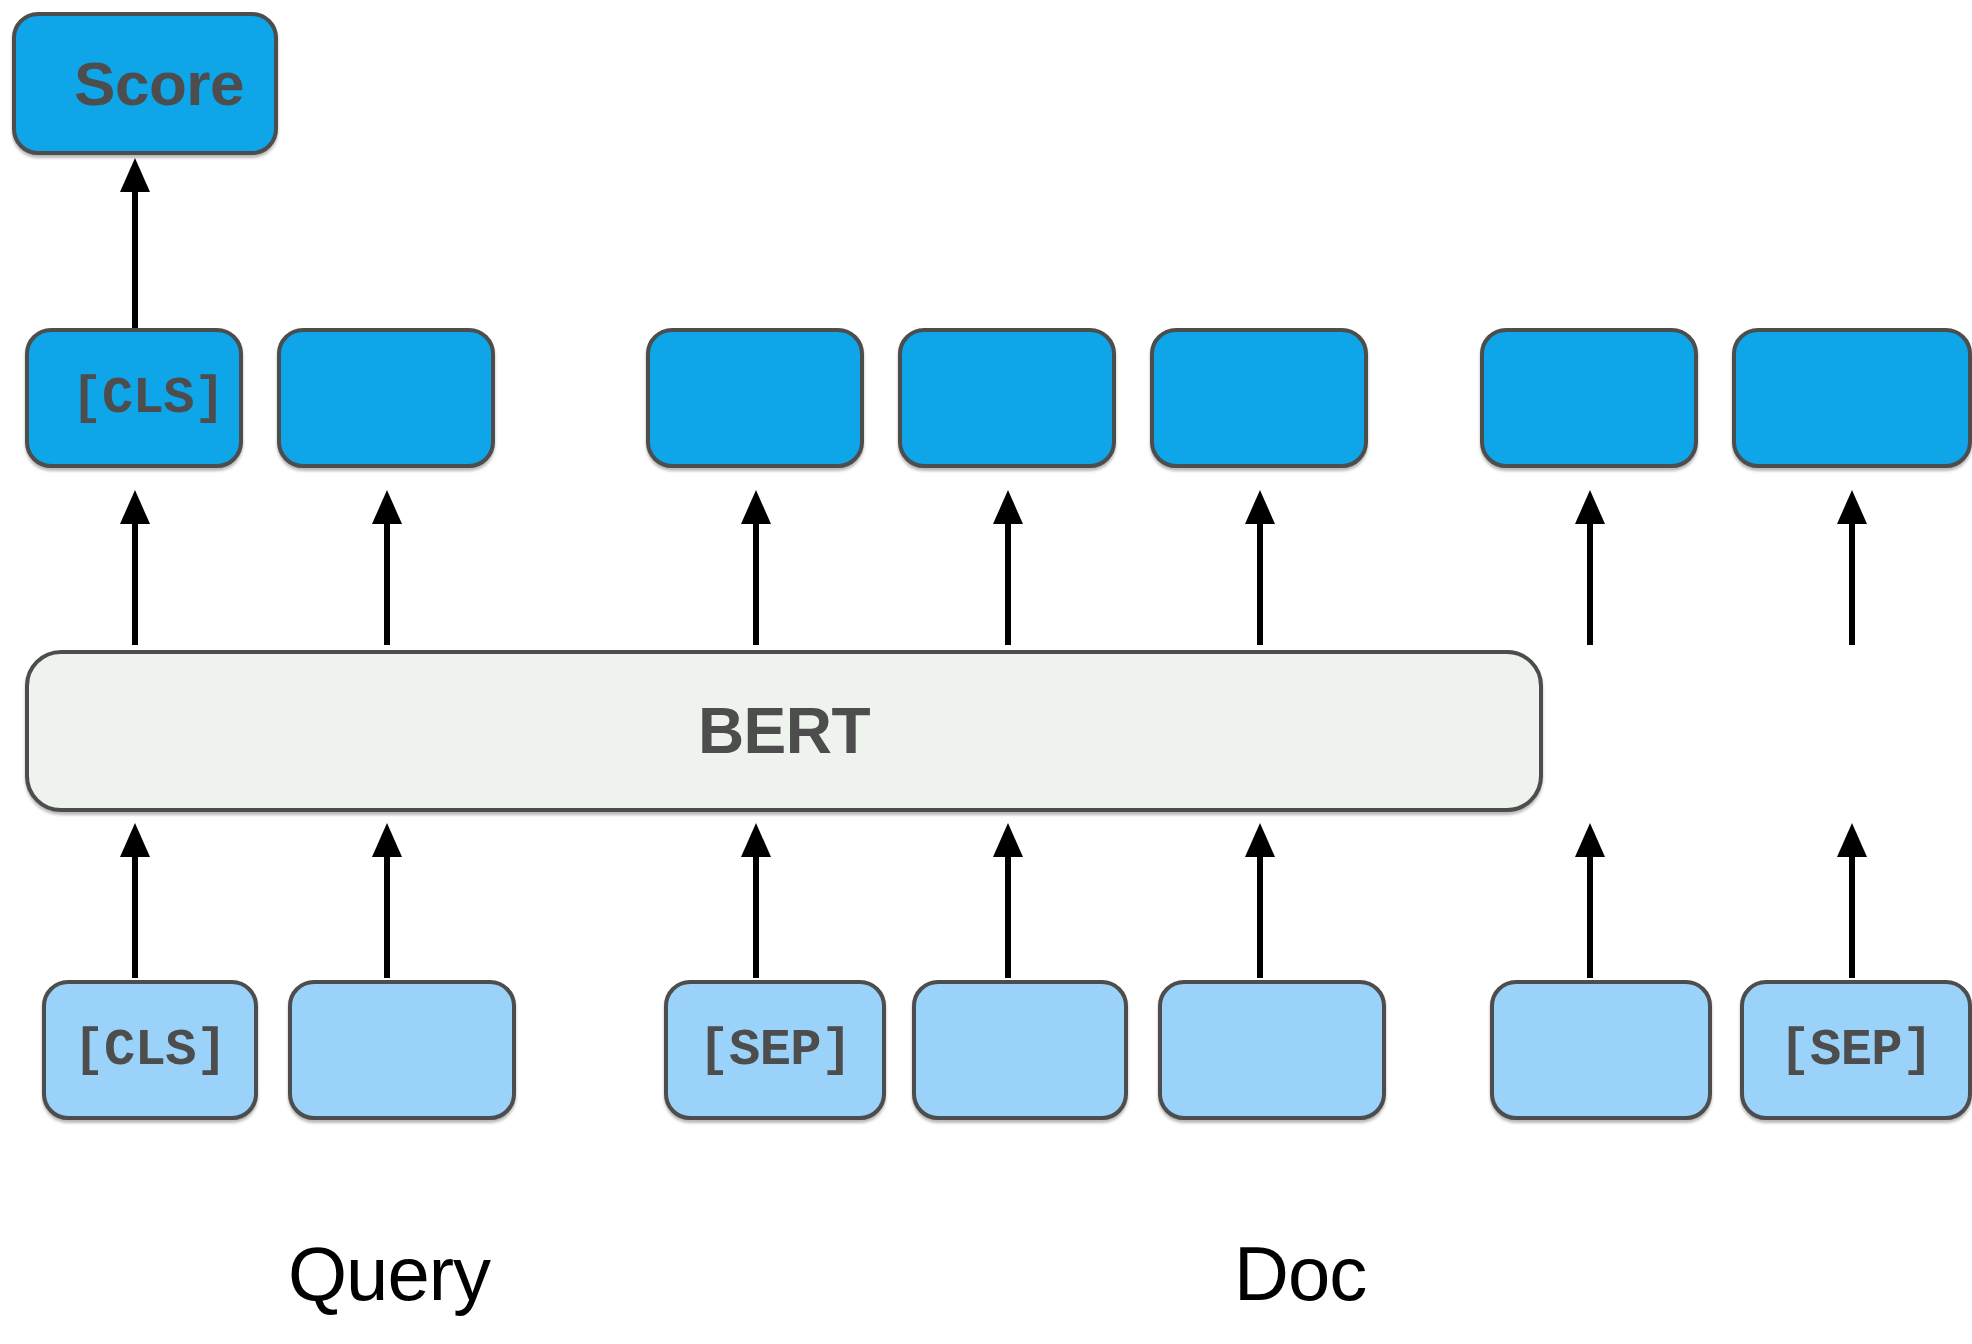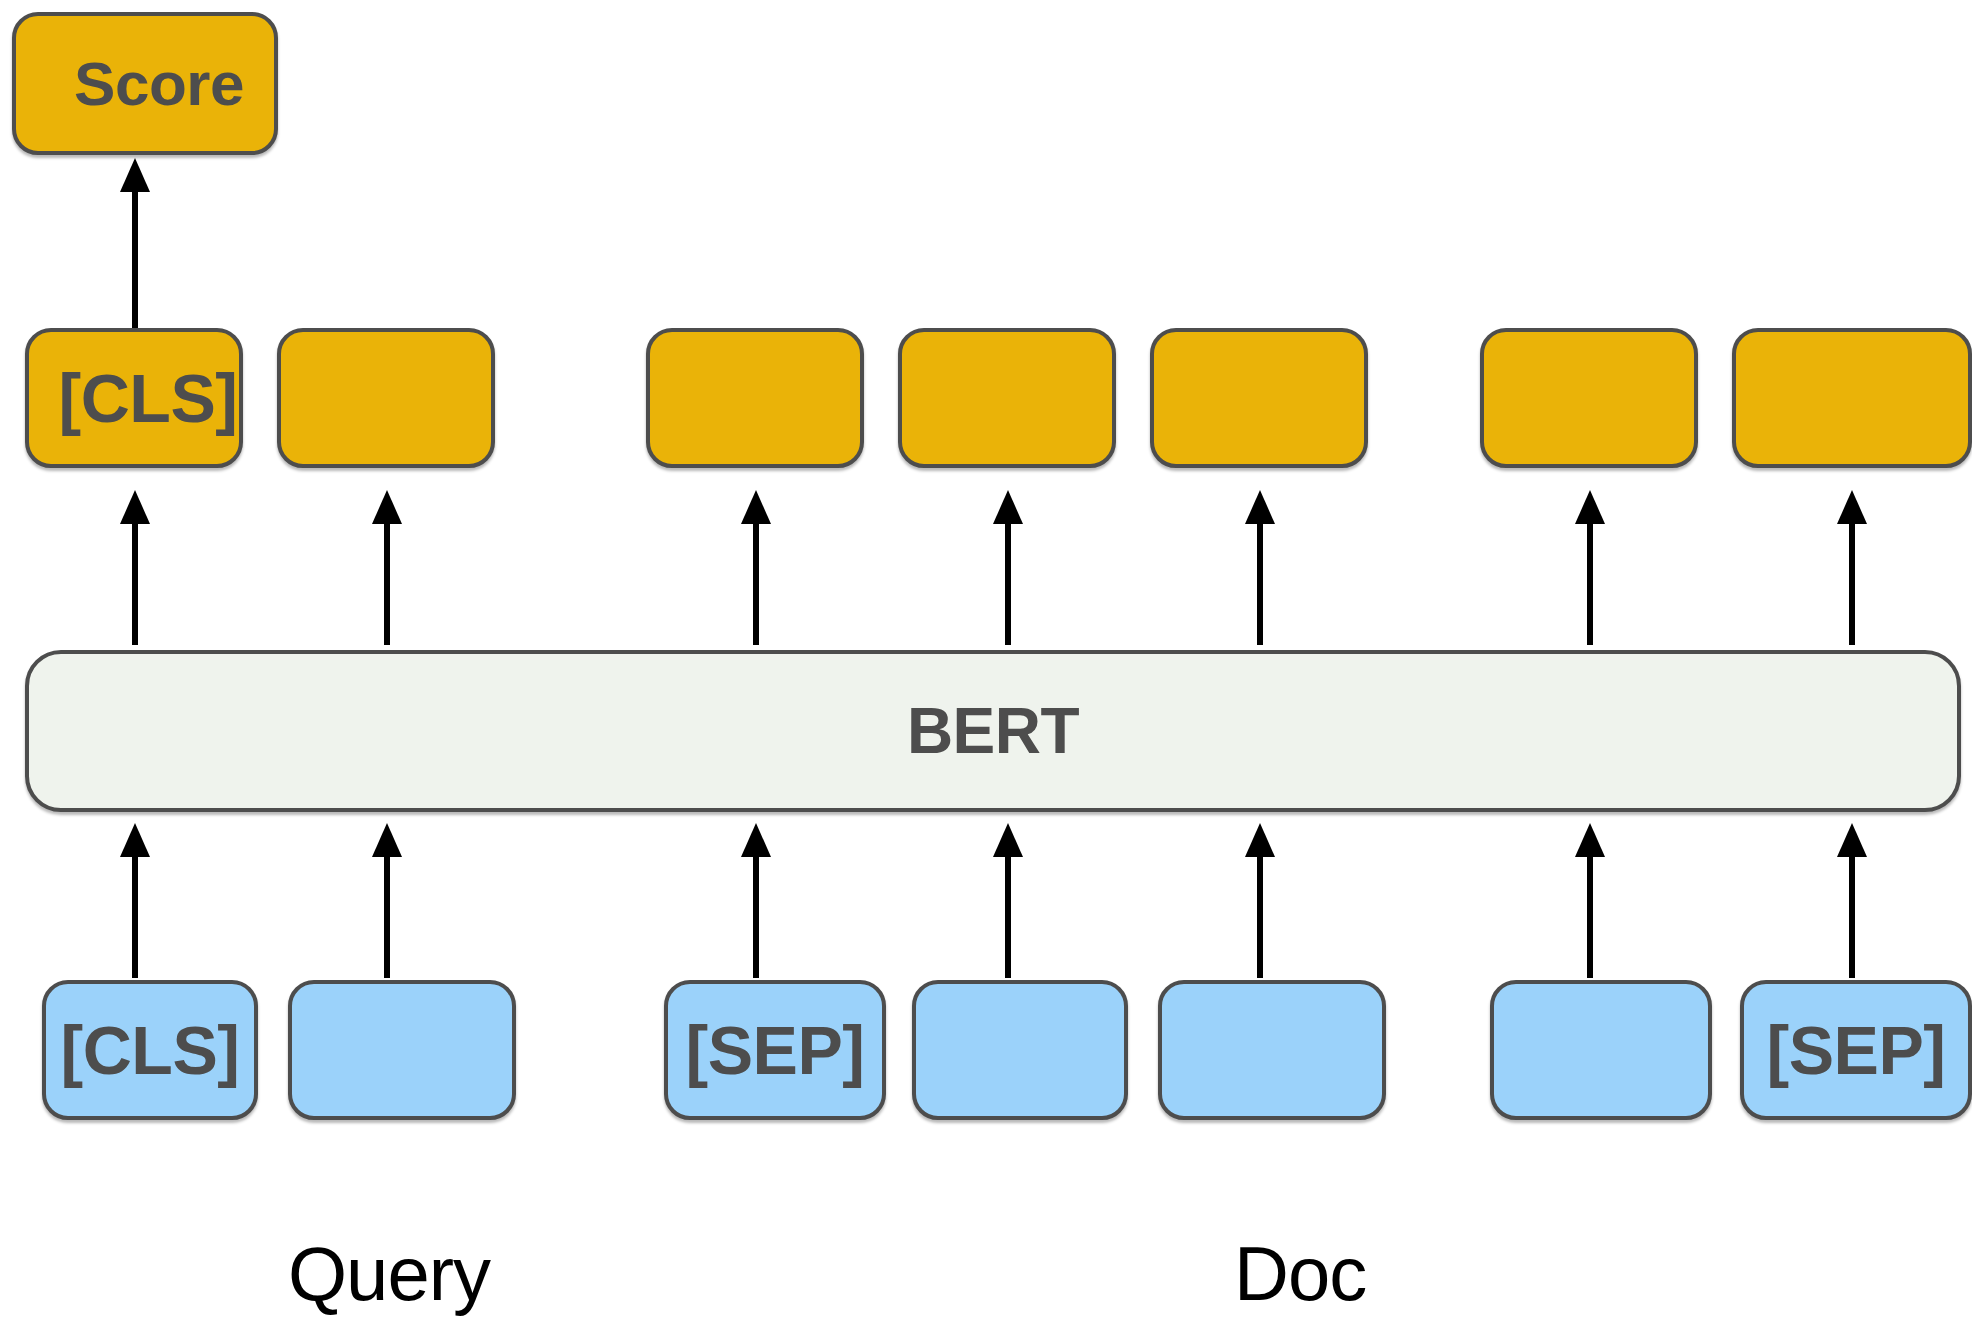--- a/index.html
+++ b/index.html
@@ -22,27 +22,27 @@
     border: 4px solid #4d4d4d;
     border-radius: 26px;
     display: flex;
     align-items: center;
     justify-content: center;
     color: #4d4d4d;
     font-weight: bold;
     letter-spacing: -0.5px;
     box-shadow: 0 3px 3px rgba(0,0,0,0.28);
   }
-  .node.green  { background: #eab308; padding-left: 28px; }
+  .node.green  { background: #0ea5e9; padding-left: 28px; }
   .node.blue   { background: #9bd2fa; }
   .node.bert   { background: #eff3ed; font-weight: bold; }
   .node .label { pointer-events: none; white-space: nowrap; }
 
   .score-box { font-size: 62px; }
-  .token-box { font-size: 68px; }
+  .token-box { font-size: 52px; font-family: Liberation Mono, monospace; }
   .bert-box  { font-size: 64px; border-radius: 36px; }
 
   
   .arrow { position: absolute; }
   .arrow svg { display: block; overflow: visible; }
 
   .caption {
     position: absolute;
     color: #000000;
     font-size: 76px;
@@ -125,21 +125,21 @@
       <polygon points="22,0 7,34 37,34" fill="#000000"></polygon>
     </svg>
   </div>
   <div class="arrow" style="left:1830px; top:490px; width:44px; height:155px;">
     <svg width="44" height="155" viewBox="0 0 44 155">
       <line x1="22" y1="155" x2="22" y2="22" stroke="#000000" stroke-width="6"></line>
       <polygon points="22,0 7,34 37,34" fill="#000000"></polygon>
     </svg>
   </div>
 
-  <div class="node bert bert-box" style="left:25px; top:650px; width:1936px; height:162px;">
+  <div class="node bert bert-box" style="left:25px; top:650px; width:1518px; height:162px;">
     <span class="label">BERT</span>
   </div>
 
   <div class="arrow" style="left:113px; top:823px; width:44px; height:155px;">
     <svg width="44" height="155" viewBox="0 0 44 155">
       <line x1="22" y1="155" x2="22" y2="22" stroke="#000000" stroke-width="6"></line>
       <polygon points="22,0 7,34 37,34" fill="#000000"></polygon>
     </svg>
   </div>
   <div class="arrow" style="left:365px; top:823px; width:44px; height:155px;">

